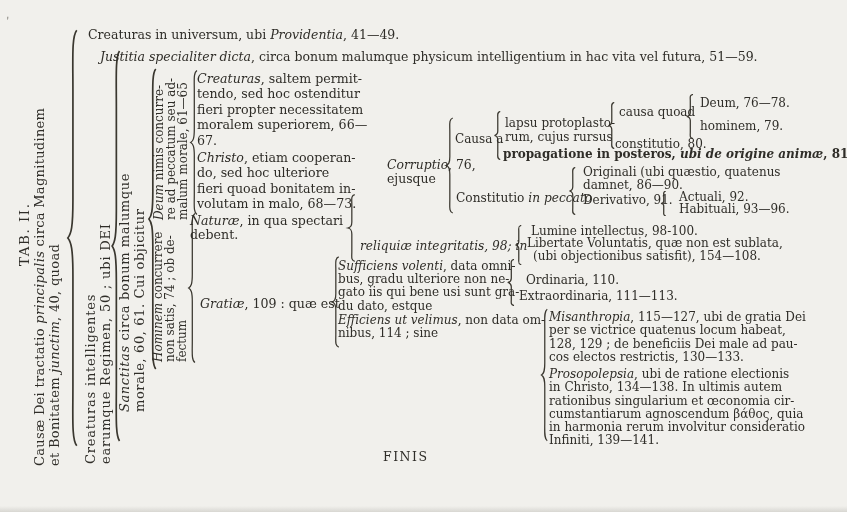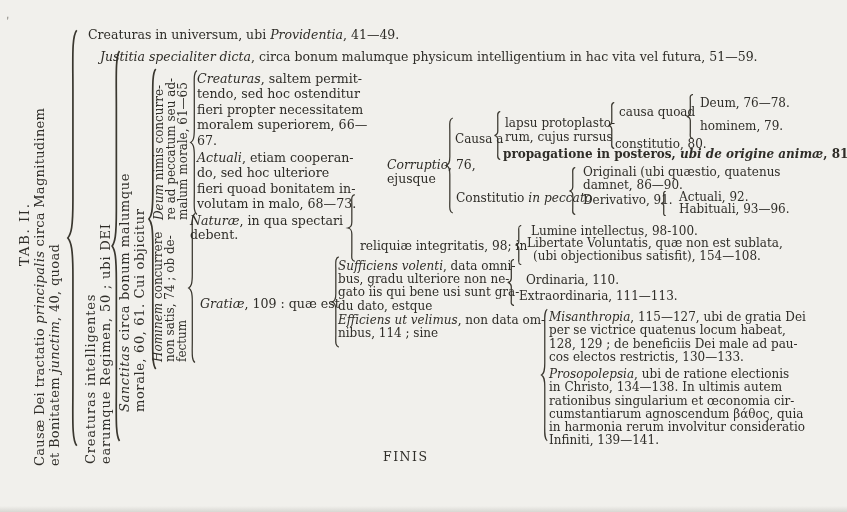--- a/index.html
+++ b/index.html
@@ -89,21 +89,21 @@
   <svg class="brace" style="left:539px;top:308px;width:11px;height:134px;" viewBox="0 0 20 200" preserveAspectRatio="none">
       <path class="bp" d="M15 2 C9 5 10.5 15 10.5 30 L10.5 82 C10.5 95 8.5 98 4.5 100 C8.5 102 10.5 105 10.5 118 L10.5 170 C10.5 185 9 195 15 198"></path>
     </svg>
 
   <div class="t" style="left:88px;top:28px;font-size:12.5px;"><span>Creaturas in universum, ubi </span><span class="it">Providentia</span><span>, 41—49.</span></div>
 
   <div class="t" style="left:100px;top:50px;font-size:12.5px;"><span class="it">Justitia specialiter dicta</span><span>, circa bonum malumque physicum intelligentium in hac vita vel futura, 51—59.</span></div>
 
   <div class="t" style="left:197px;top:71px;font-size:12.6px;line-height:15.4px;"><span class="it">Creaturas</span><span>, saltem permit-</span><br><span>tendo, sed hoc ostenditur</span><br><span>fieri propter necessitatem</span><br><span>moralem superiorem, 66—</span><br><span>67.</span></div>
 
-  <div class="t" style="left:197px;top:150px;font-size:12.6px;line-height:15.4px;"><span class="it">Actuali</span><span>, etiam cooperan-</span><br><span>do, sed hoc ulteriore</span><br><span>fieri quoad bonitatem in-</span><br><span>volutam in malo, 68—73.</span></div>
+  <div class="t" style="left:197px;top:150px;font-size:12.6px;line-height:15.4px;"><span class="it">Christo</span><span>, etiam cooperan-</span><br><span>do, sed hoc ulteriore</span><br><span>fieri quoad bonitatem in-</span><br><span>volutam in malo, 68—73.</span></div>
 
   <div class="t" style="left:190px;top:214px;font-size:12.6px;line-height:13.8px;"><span class="it">Naturæ</span><span>, in qua spectari</span><br><span>debent.</span></div>
 
   <div class="t" style="left:200px;top:297px;font-size:12.6px;"><span class="it">Gratiæ</span><span>, 109 : quæ est</span></div>
 
   <div class="t" style="left:366px;top:158px;font-size:12.4px;line-height:13.5px;margin-left:21px;"><span class="it">Corruptio</span><span>, 76,</span><br><span>ejusque</span></div>
 
   <div class="t" style="left:455px;top:133px;font-size:12px;"><span>Causa a</span></div>
 
   <div class="t" style="left:505px;top:117px;font-size:12px;line-height:13.5px;"><span>lapsu protoplasto-</span><br><span>rum, cujus rursus</span></div>
@@ -121,21 +121,21 @@
   <div class="t" style="left:456px;top:192px;font-size:12.2px;"><span>Constitutio </span><span class="it">in peccato</span></div>
 
   <div class="t" style="left:583px;top:166px;font-size:12px;line-height:12.6px;"><span>Originali (ubi quæstio, quatenus</span><br><span>damnet, 86—90.</span></div>
 
   <div class="t" style="left:583px;top:194px;font-size:12px;"><span>Derivativo, 91.</span></div>
 
   <div class="t" style="left:679px;top:191px;font-size:12px;"><span>Actuali, 92.</span></div>
 
   <div class="t" style="left:679px;top:203px;font-size:12px;"><span>Habituali, 93—96.</span></div>
 
-  <div class="t" style="left:360px;top:240px;font-size:12.2px;"><span>reliquiæ integritatis, 98; in</span></div>
+  <div class="t" style="left:360px;top:240px;font-size:12.2px;font-style:italic;"><span>reliquiæ integritatis, 98; in</span></div>
 
   <div class="t" style="left:531px;top:225px;font-size:12px;"><span>Lumine intellectus, 98-100.</span></div>
 
   <div class="t" style="left:527px;top:237px;font-size:12px;line-height:12.6px;"><span>Libertate Voluntatis, quæ non est sublata,</span><br><span> (ubi objectionibus satisfit), 154—108.</span></div>
 
   <div class="t" style="left:338px;top:260px;font-size:12px;line-height:13.2px;"><span class="it">Sufficiens volenti</span><span>, data omni-</span><br><span>bus, gradu ulteriore non ne-</span><br><span>gato iis qui bene usi sunt gra-</span><br><span>du dato, estque</span></div>
 
   <div class="t" style="left:526px;top:274px;font-size:12px;"><span>Ordinaria, 110.</span></div>
 
   <div class="t" style="left:519px;top:290px;font-size:12px;"><span>Extraordinaria, 111—113.</span></div>

